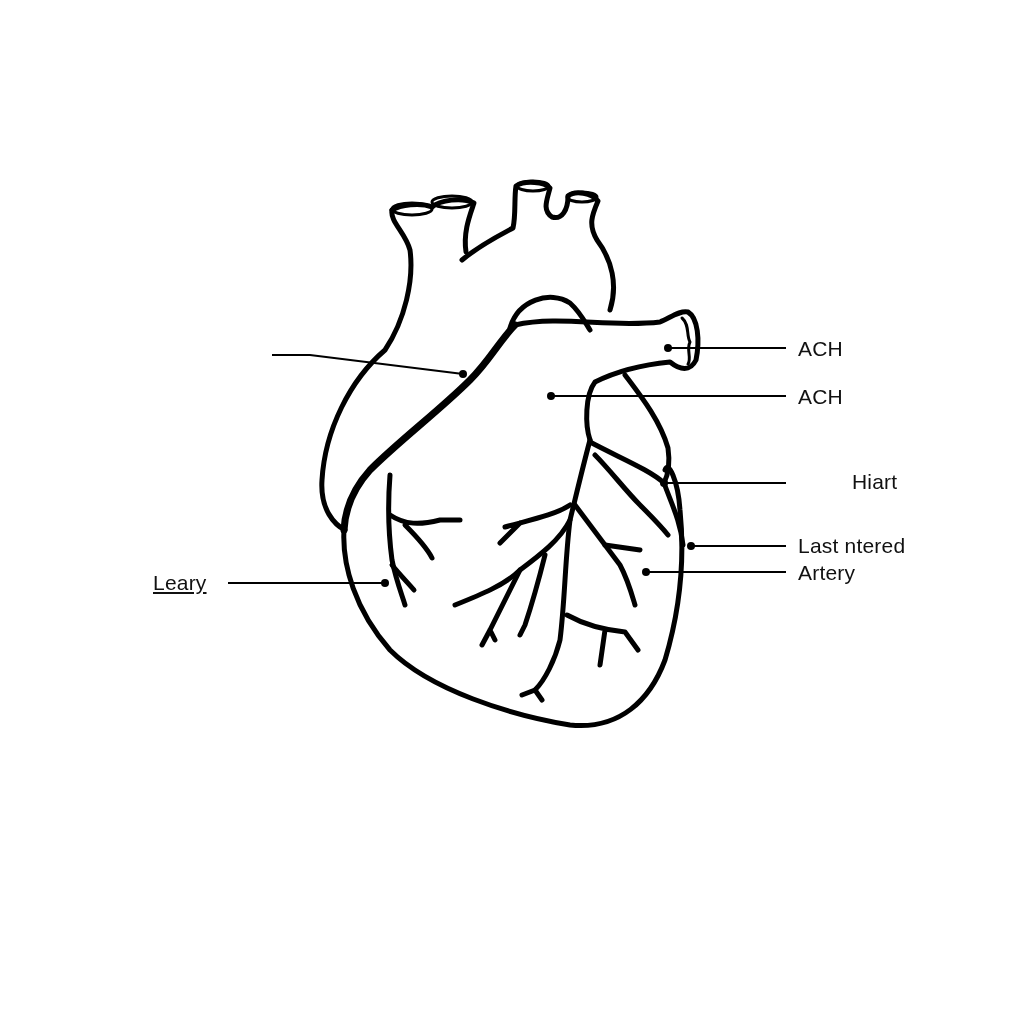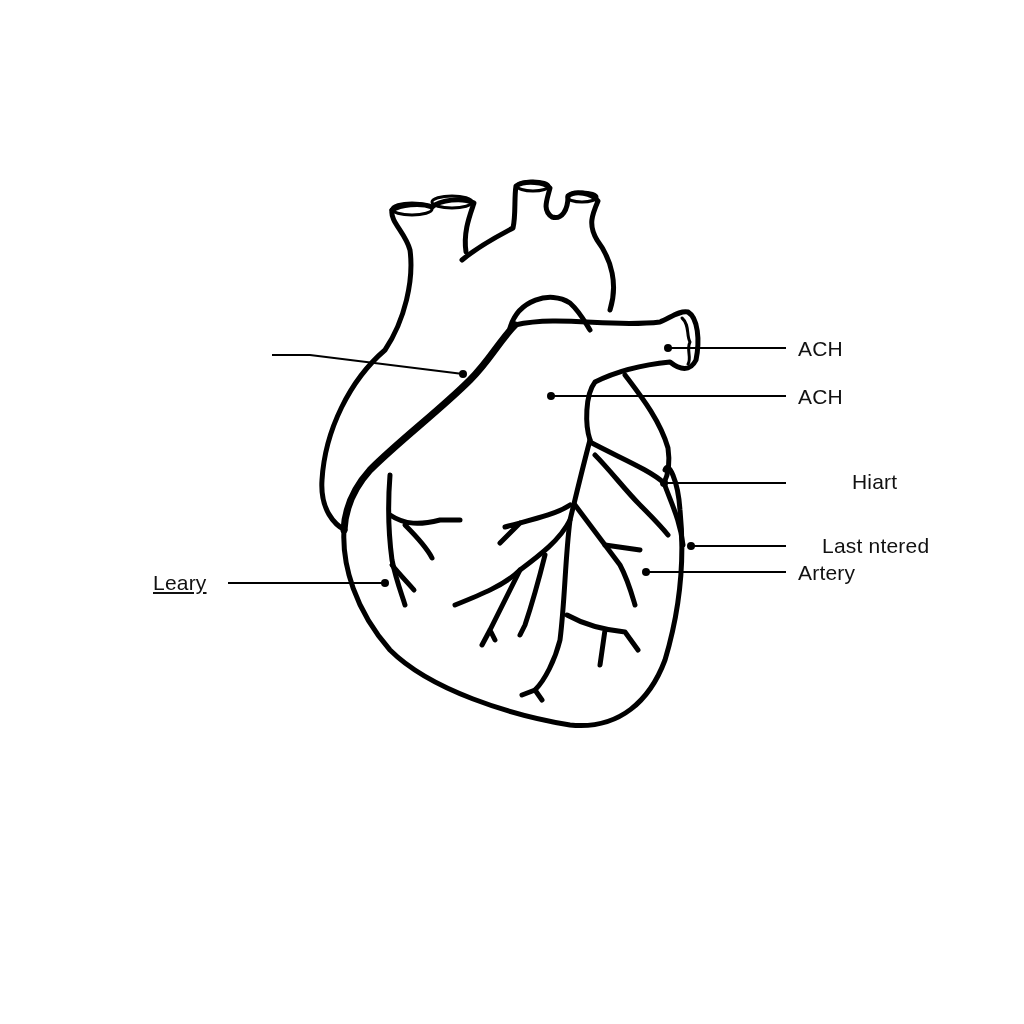--- a/index.html
+++ b/index.html
@@ -75,15 +75,15 @@
     <circle cx="646" cy="572" r="4"></circle>
     <circle cx="385" cy="583" r="4"></circle>
   </g>
 </svg>
 
 <div class="lbl right" style="left:160px; top:323px; width:185px;">
 </div>
 <div class="lbl" style="left:798px; top:337px;">ACH</div>
 <div class="lbl" style="left:798px; top:385px;">ACH</div>
 <div class="lbl" style="left:836px; top:470px;margin-left:16px;">Hiart</div>
-<div class="lbl" style="left:798px; top:534px;margin-left:24px;">Last ntered</div>
+<div class="lbl" style="left:798px; top:534px;">Last ntered</div>
 <div class="lbl" style="left:798px; top:561px;">Artery</div>
 <div class="lbl" style="left:153px; top:571px;text-decoration:underline;">Leary</div>
 
 </body></html>

